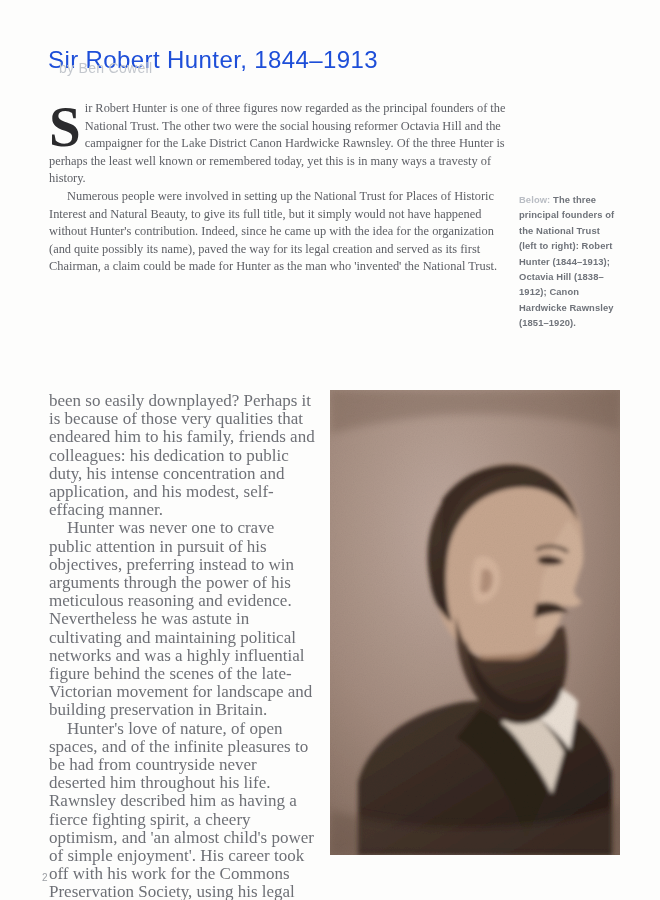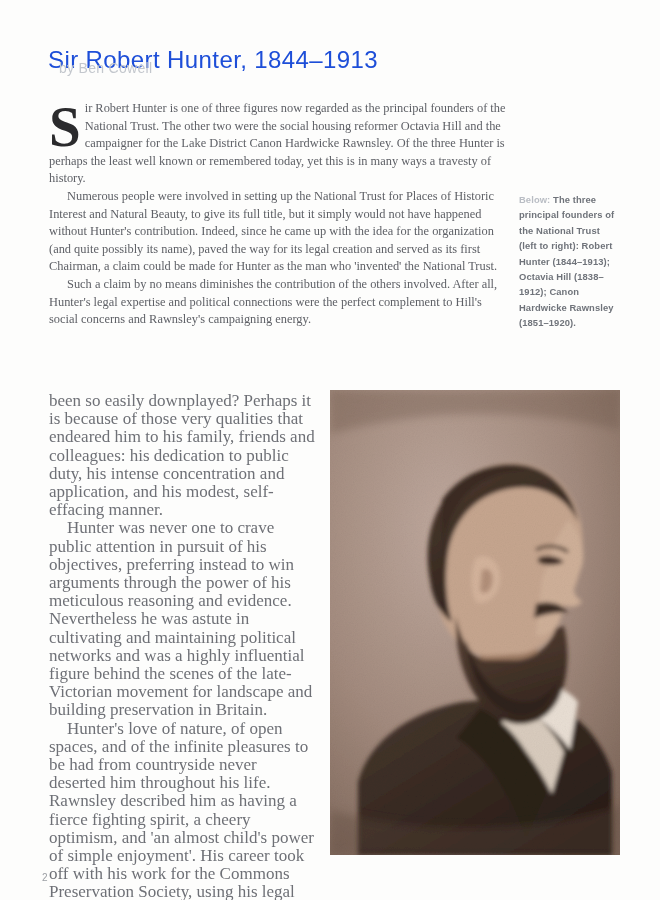--- a/index.html
+++ b/index.html
@@ -132,21 +132,20 @@
 
 <div class="page">
 
   <h1 class="article-title">Sir Robert Hunter, 1844–1913</h1>
 
   <div class="article-byline">by Ben Cowell</div>
 
   <div class="body-col">
     <p class="first"><span class="dropcap">S</span><span>ir Robert Hunter is one of three figures now regarded as the principal founders of the National Trust. The other two were the social housing reformer Octavia Hill and the campaigner for the Lake District Canon Hardwicke Rawnsley. Of the three Hunter is perhaps the least well known or remembered today, yet this is in many ways a travesty of history.</span></p>
     <p>Numerous people were involved in setting up the National Trust for Places of Historic Interest and Natural Beauty, to give its full title, but it simply would not have happened without Hunter's contribution. Indeed, since he came up with the idea for the organization (and quite possibly its name), paved the way for its legal creation and served as its first Chairman, a claim could be made for Hunter as the man who 'invented' the National Trust.</p>
-    <p>Such a claim by no means diminishes the contribution of the others involved. After all, Hunter's legal expertise and political connections were the perfect complement to Hill's social concerns and Rawnsley's campaigning energy.</p>
   </div>
 
   <div class="body-col-narrow">
     <p class="cont">been so easily downplayed? Perhaps it is because of those very qualities that endeared him to his family, friends and colleagues: his dedication to public duty, his intense concentration and application, and his modest, self-effacing manner.</p>
     <p>Hunter was never one to crave public attention in pursuit of his objectives, preferring instead to win arguments through the power of his meticulous reasoning and evidence. Nevertheless he was astute in cultivating and maintaining political networks and was a highly influential figure behind the scenes of the late-Victorian movement for landscape and building preservation in Britain.</p>
     <p>Hunter's love of nature, of open spaces, and of the infinite pleasures to be had from countryside never deserted him throughout his life. Rawnsley described him as having a fierce fighting spirit, a cheery optimism, and 'an almost child's power of simple enjoyment'. His career took off with his work for the Commons Preservation Society, using his legal training to prevent the enclosure of open landscapes including Hampstead Heath and Epping Forest.</p>
   </div>
 
   <div class="side-caption">
     <span class="lead">Below:</span><span> The three principal founders of the National Trust (left to right): Robert Hunter (1844–1913); Octavia Hill (1838–1912); Canon Hardwicke Rawnsley (1851–1920).</span>

